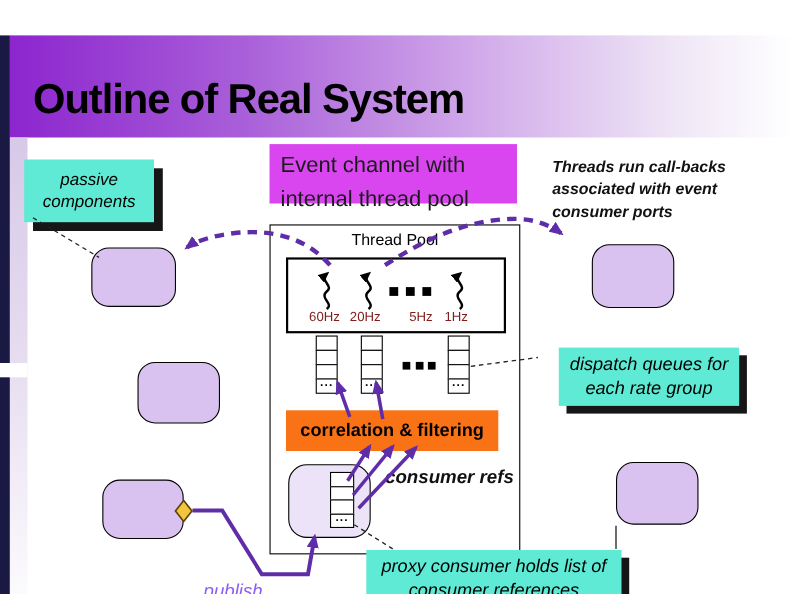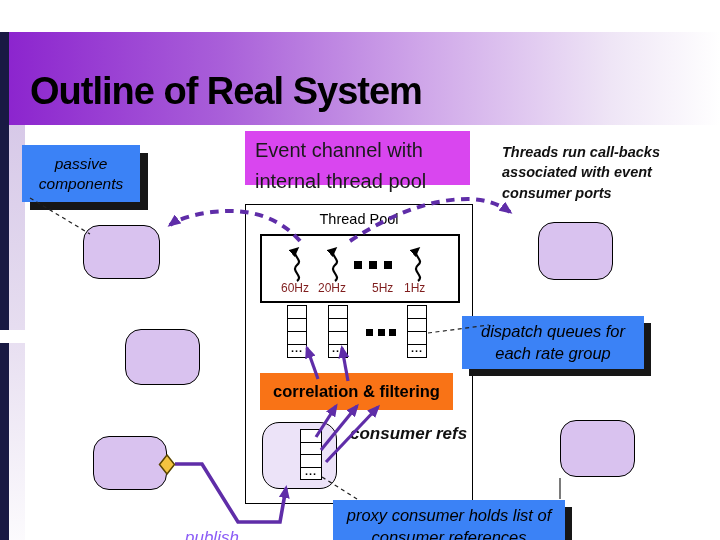--- a/index.html
+++ b/index.html
@@ -11,25 +11,25 @@
   
   #navy-bar { left:0; top:0; width:9px; height:540px; background:#191943; }
   #title-band { left:9px; top:0; width:711px; height:93px;
     background:linear-gradient(to right,#8c25ce 0%,#a95fd9 30%,#cfa6e9 58%,#efe6f6 85%,#ffffff 100%); }
   #left-strip { left:9px; top:93px; width:16px; height:447px;
     background:linear-gradient(to bottom,#d7c9e8 0%,#e6ddf0 45%,#ffffff 100%); }
   #strip-gap { left:0; top:298px; width:25px; height:13px; background:#ffffff; }
   #page-title { left:30px; top:38px; font-size:38px; font-weight:bold; color:#000; letter-spacing:-1px; }
 
   
-  .green-box { background:#3b82f6; box-shadow:8px 8px 0 #161616; color:#000;
+  .green-box { background:#5eead4; box-shadow:8px 8px 0 #161616; color:#000;
     font-style:italic; display:flex; flex-direction:column; justify-content:center;
     align-items:center; text-align:center; line-height:1.28; }
   #passive-box { left:22px; top:113px; width:118px; height:57px; font-size:15.5px; }
-  #dispatch-box { left:462px; top:284px; width:182px; height:53px; font-size:16.5px; box-shadow:7px 7px 0 #161616; }
+  #dispatch-box { left:508px; top:284px; width:164px; height:53px; font-size:16.5px; box-shadow:7px 7px 0 #161616; }
   #proxy-box { left:333px; top:468px; width:232px; height:53px; font-size:16.5px; box-shadow:7px 7px 0 #161616; }
 
   #event-channel-box { left:245px; top:99px; width:225px; height:54px; background:#d946ef;
     color:#1a1a1a; font-size:20px; line-height:1.55; padding:4px 0 0 10px; }
 
   #threads-note { left:502px; top:110px; width:192px; font-weight:bold; font-style:italic;
     font-size:14.5px; line-height:1.4; color:#111; }
 
   #correlation-box { left:260px; top:341px; width:193px; height:37px; background:#f97316;
     font-weight:bold; font-size:16.5px; color:#000; display:flex; align-items:center; justify-content:center; }

